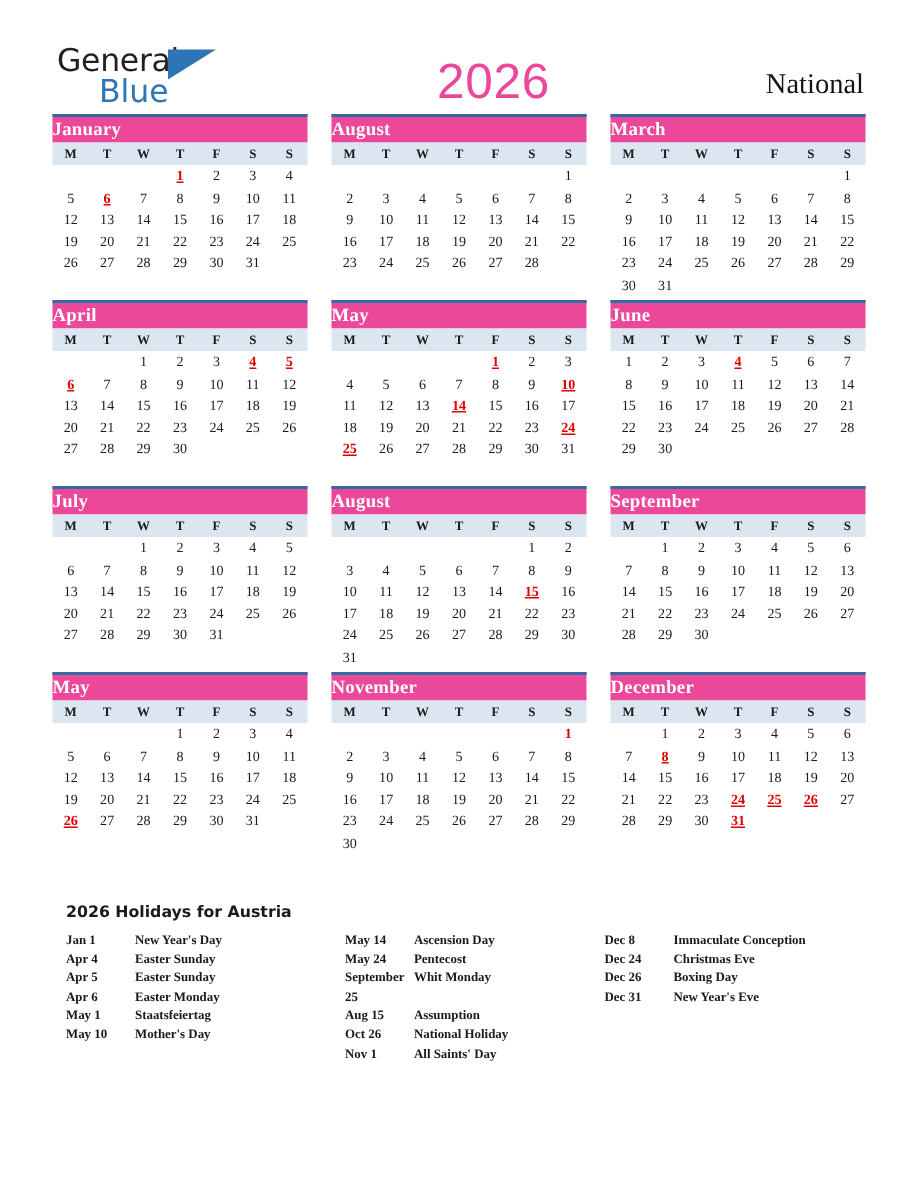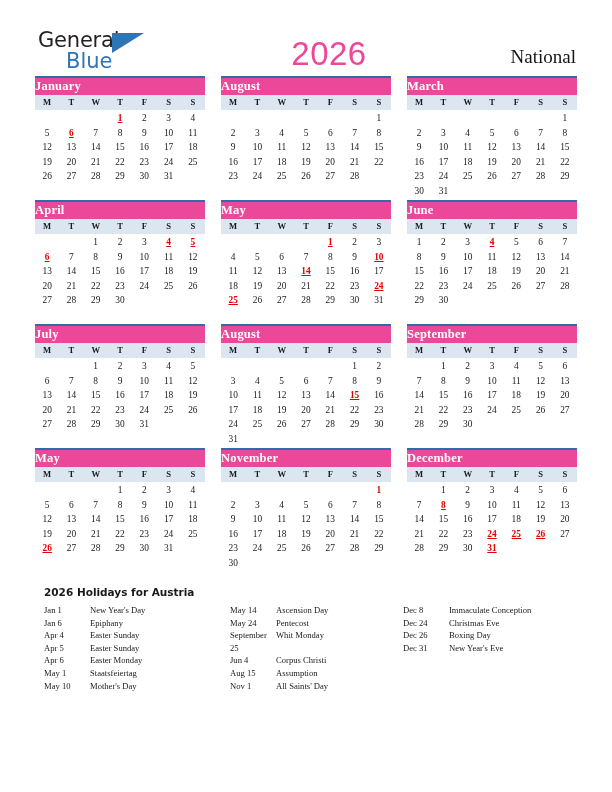--- a/index.html
+++ b/index.html
@@ -135,21 +135,21 @@
     text-decoration: underline;
   }
   .day.holiday.nounder {
     text-decoration: none;
   }
   .day.empty { color: transparent; }
 
   
   .holidays {
     padding: 14px 0 0 0;
-    margin: 0 auto;
+    margin: 16px auto;
     width: 540px;
   }
   .holidays-title {
     font-family: "DejaVu Sans", sans-serif;
     font-weight: bold;
     font-size: 10.5px;
     color: #1a1a1a;
     padding: 0 0 6px 8px;
   }
   .holiday-cols {
@@ -157,20 +157,21 @@
     grid-template-columns: 186px 173px 181px;
     column-gap: 0;
     padding-left: 8px;
   }
   .h-item {
     display: flex;
     font-family: "Liberation Serif", serif;
     font-size: 8.6px;
     color: #1a1a1a;
     line-height: 12.6px;
+    font-weight: bold;
   }
   .h-date { width: 46px; flex: 0 0 46px; }
   .h-name { flex: 1 1 auto; }
 </style>
 </head>
 <body>
 
 <div class="page">
 
   <div class="header">
@@ -760,24 +761,20 @@
 
   <div class="holidays">
     <div class="holidays-title">2026 Holidays for Austria</div>
     <div class="holiday-cols" id="holiday-cols">
         <div>
           <div class="h-item">
             <span class="h-date">Jan 1</span>
             <span class="h-name">New Year's Day</span>
           </div>
           <div class="h-item">
-            <span class="h-date">Jan 6</span>
-            <span class="h-name">Epiphany</span>
-          </div>
-          <div class="h-item">
             <span class="h-date">Apr 4</span>
             <span class="h-name">Easter Sunday</span>
           </div>
           <div class="h-item">
             <span class="h-date">Apr 5</span>
             <span class="h-name">Easter Sunday</span>
           </div>
           <div class="h-item">
             <span class="h-date">Apr 6</span>
             <span class="h-name">Easter Monday</span>
@@ -798,26 +795,26 @@
           </div>
           <div class="h-item">
             <span class="h-date">May 24</span>
             <span class="h-name">Pentecost</span>
           </div>
           <div class="h-item">
             <span class="h-date">September 25</span>
             <span class="h-name">Whit Monday</span>
           </div>
           <div class="h-item">
-            <span class="h-date">Jun 4</span>
-            <span class="h-name">Corpus Christi</span>
-          </div>
-          <div class="h-item">
             <span class="h-date">Aug 15</span>
             <span class="h-name">Assumption</span>
+          </div>
+          <div class="h-item">
+            <span class="h-date">Oct 26</span>
+            <span class="h-name">National Holiday</span>
           </div>
           <div class="h-item">
             <span class="h-date">Nov 1</span>
             <span class="h-name">All Saints' Day</span>
           </div>
         </div>
         <div>
           <div class="h-item">
             <span class="h-date">Dec 8</span>
             <span class="h-name">Immaculate Conception</span>

